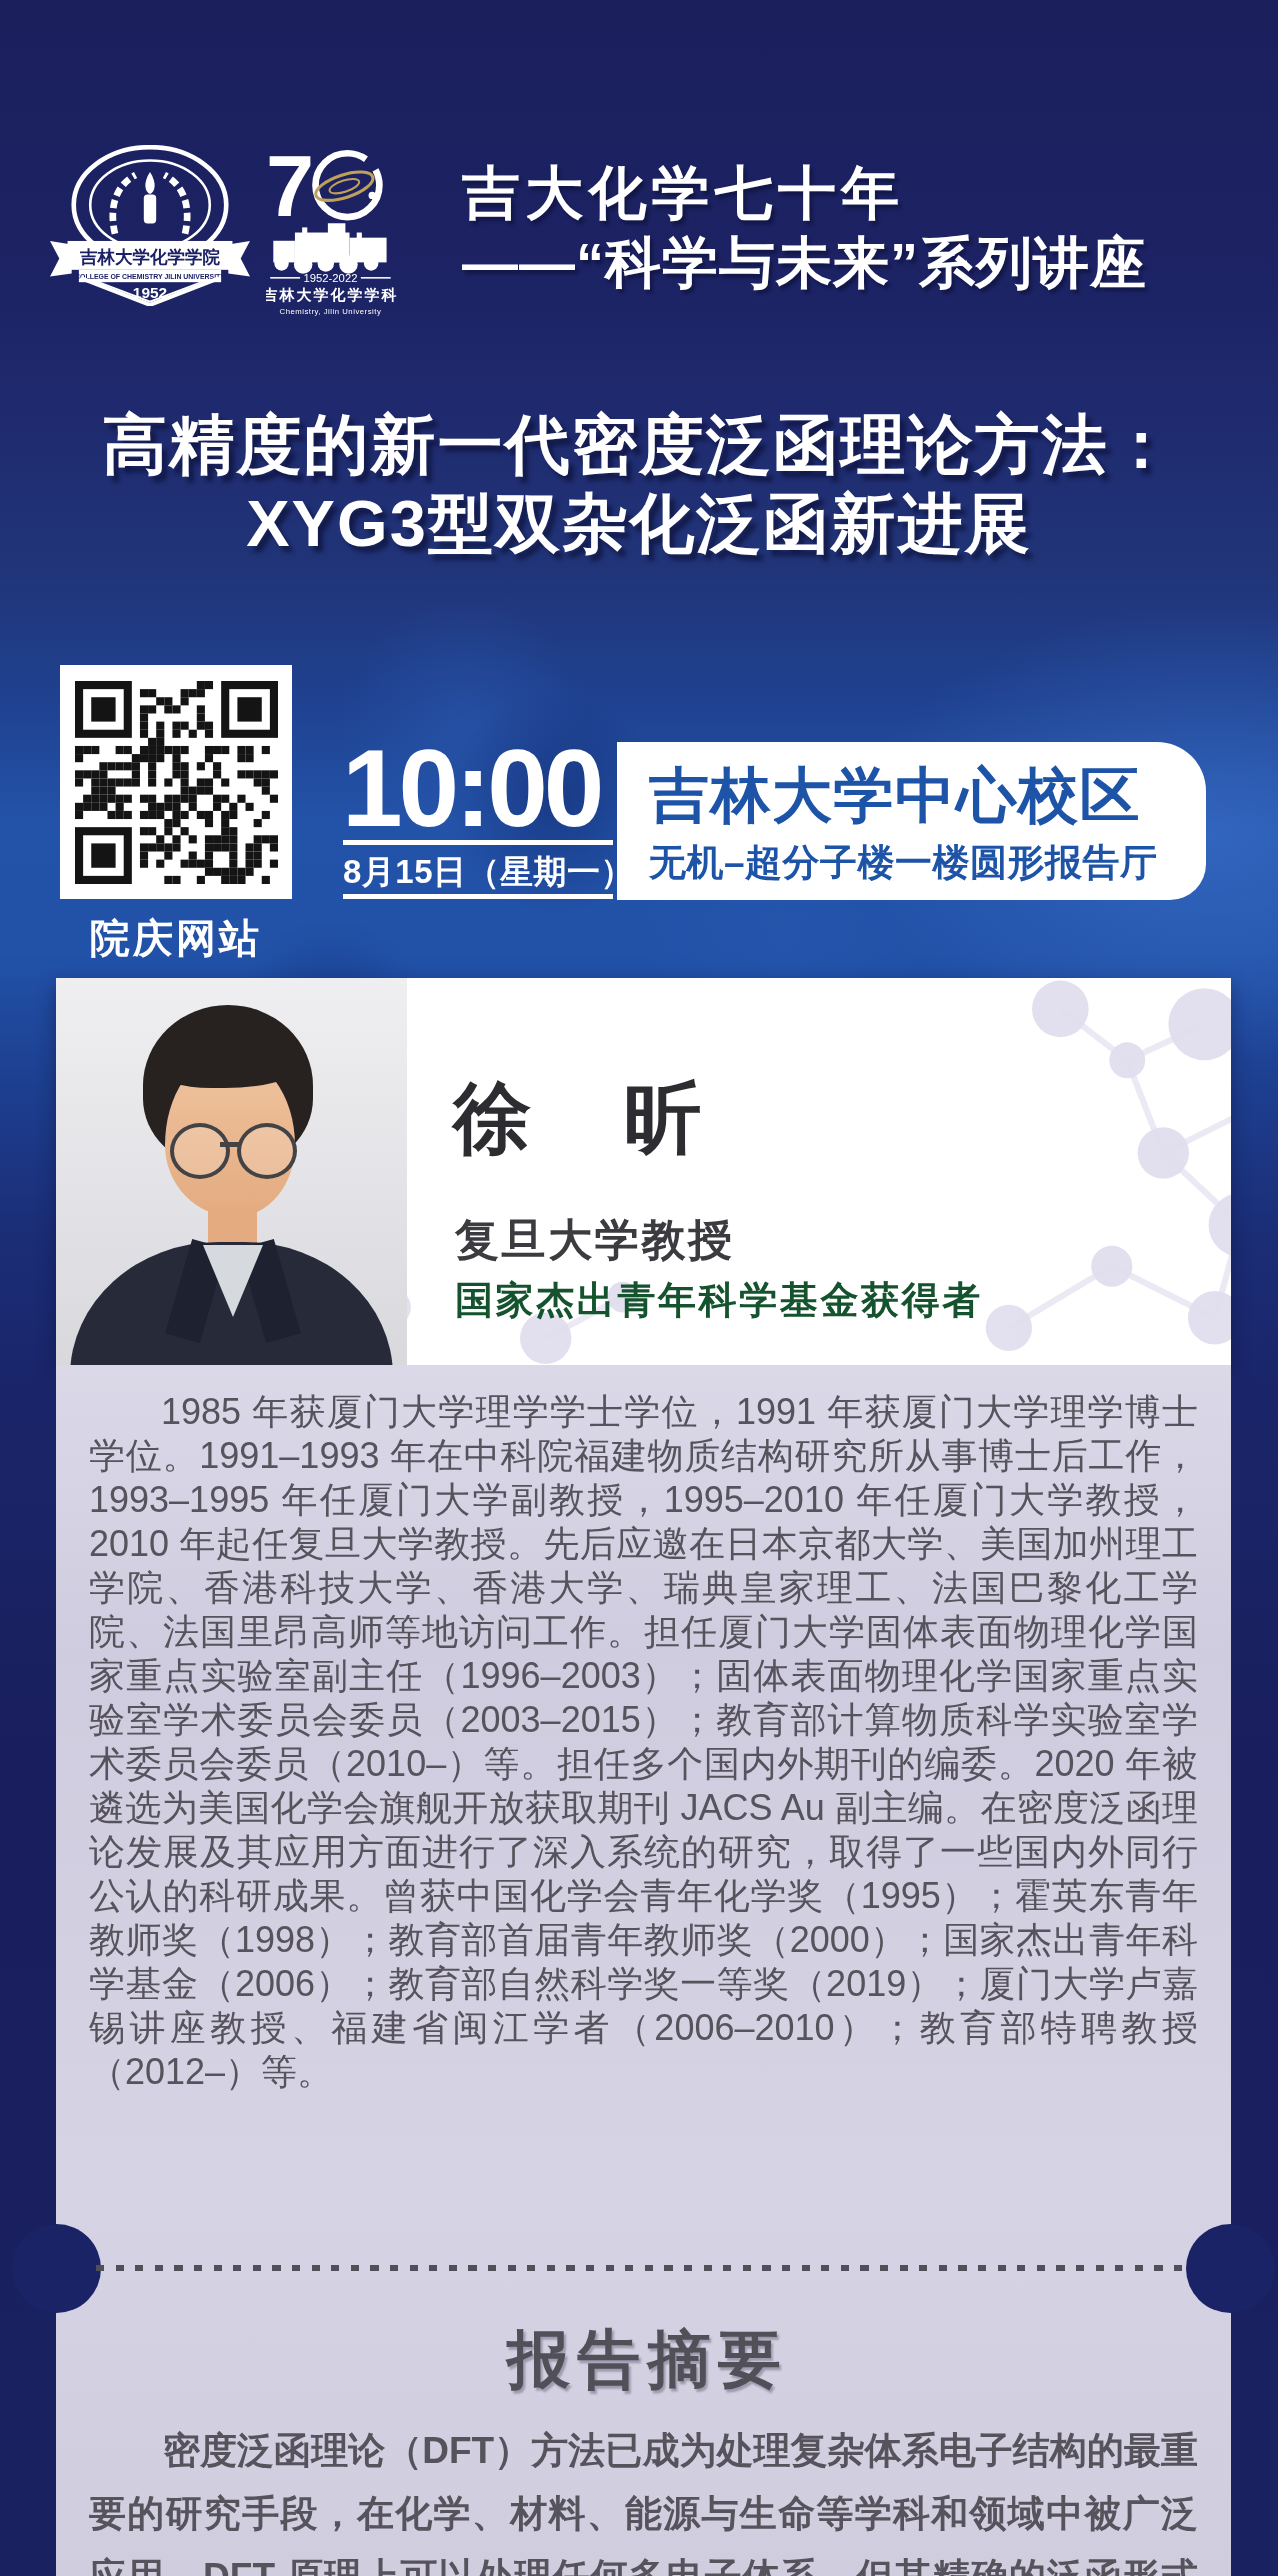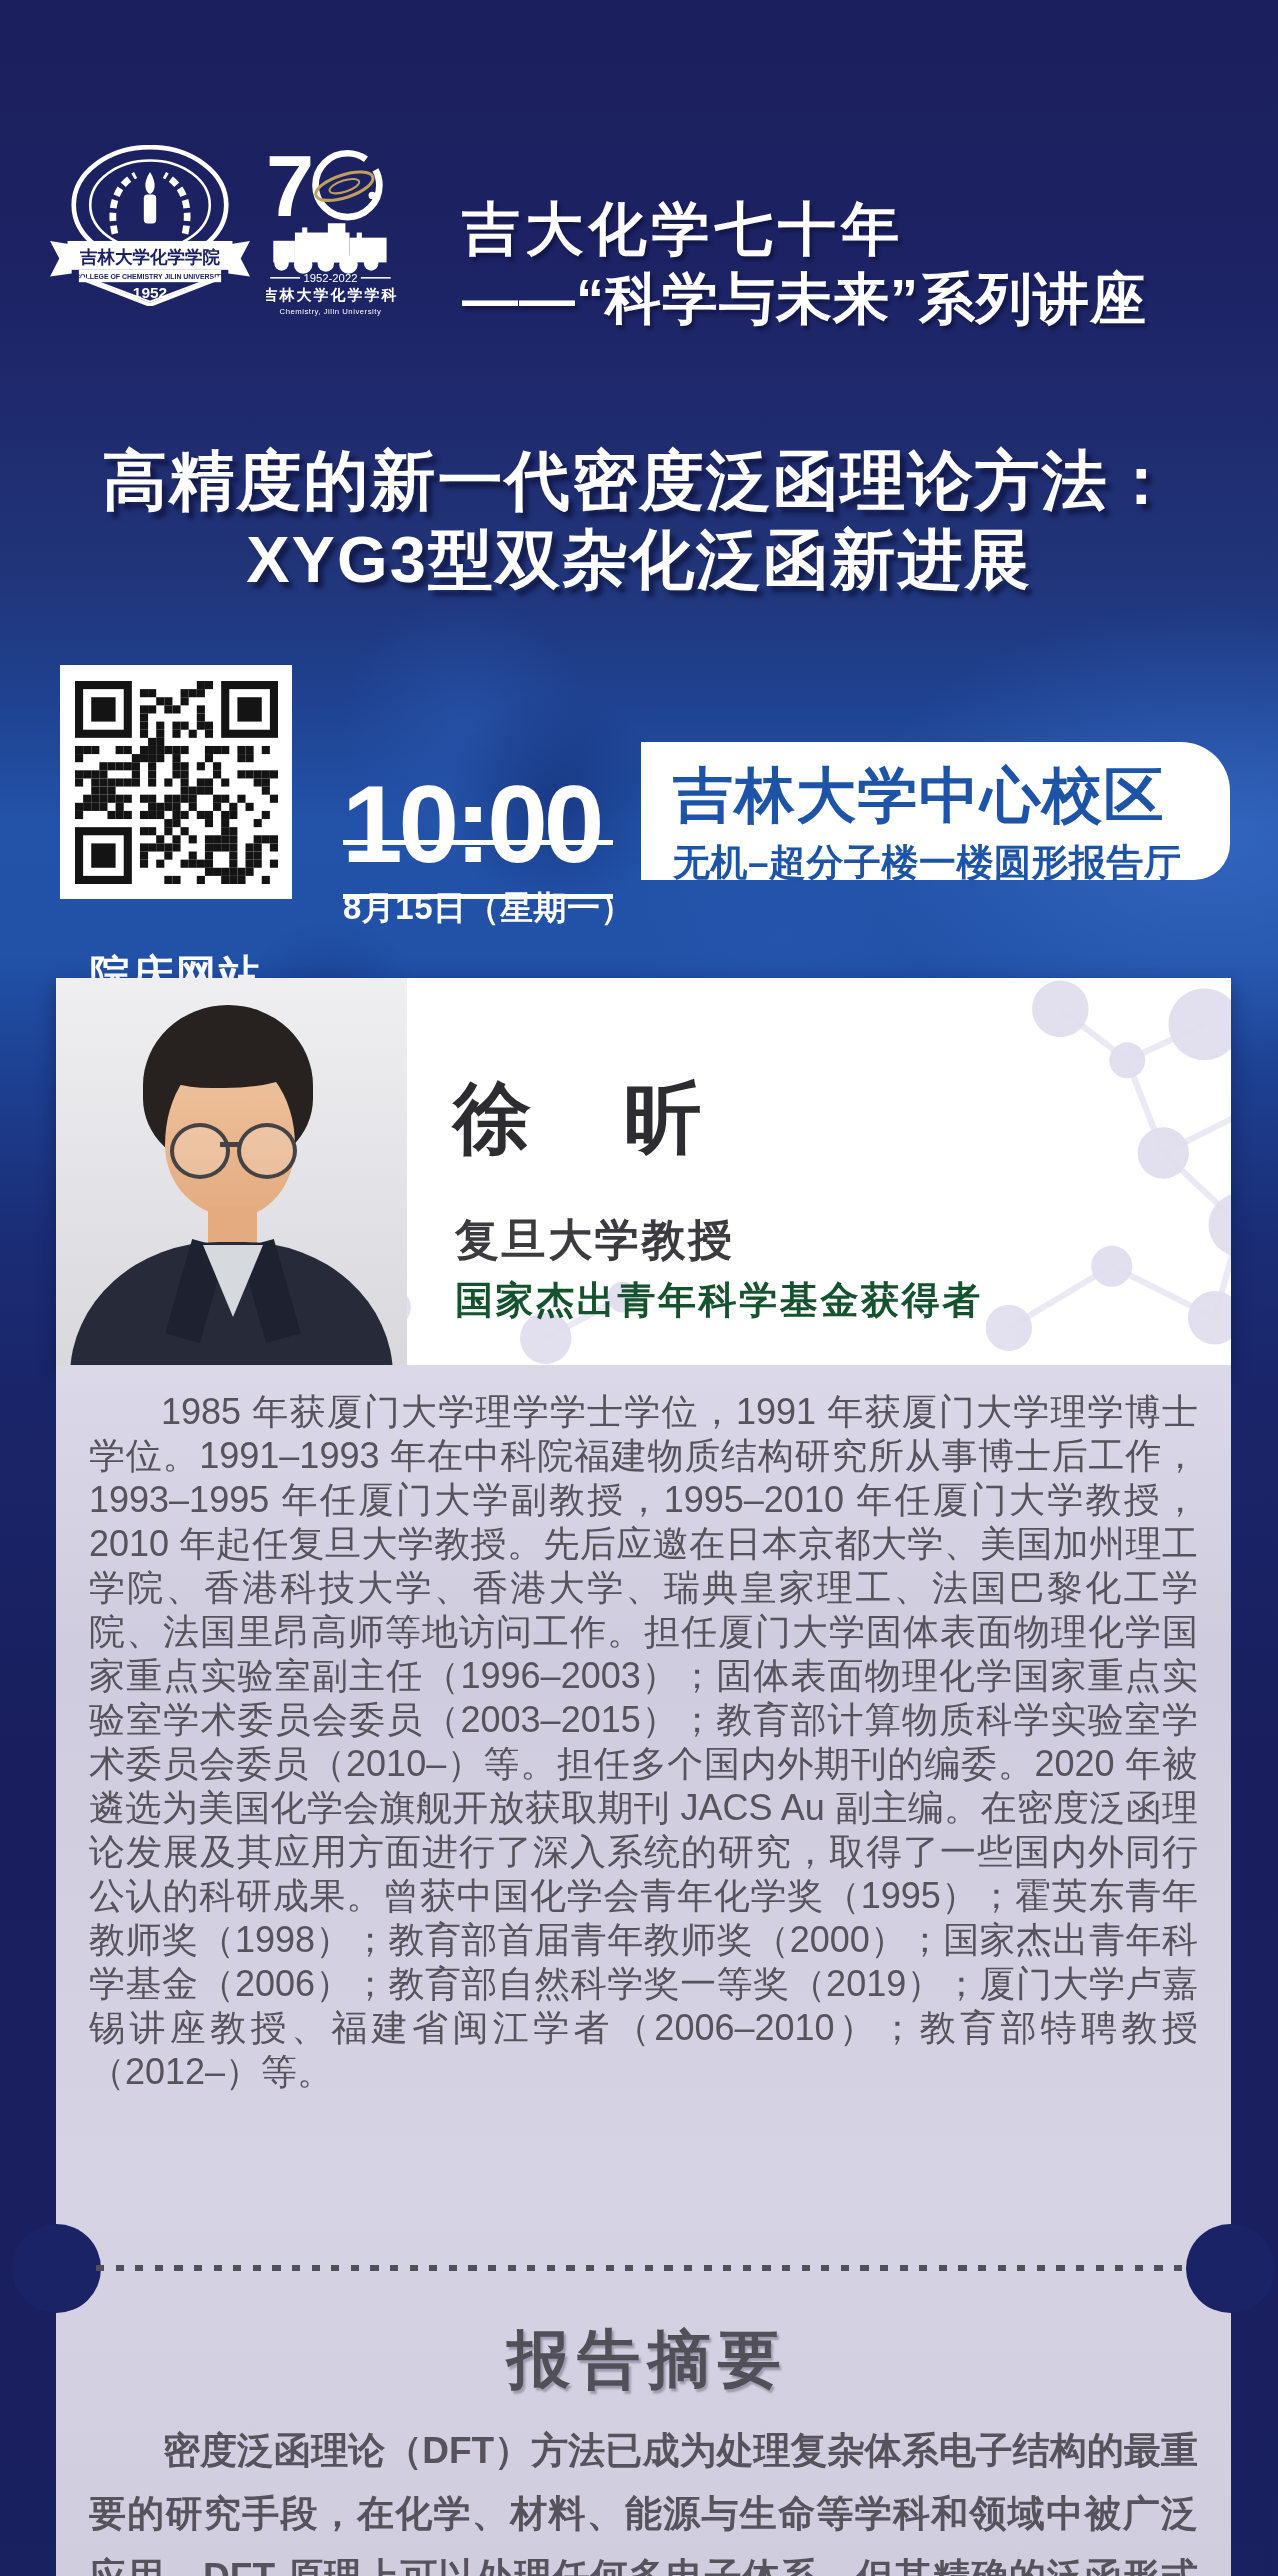--- a/index.html
+++ b/index.html
@@ -11,42 +11,42 @@
       radial-gradient(circle 155px at 556px 804px, rgba(14,32,96,.45), rgba(14,32,96,0) 72%),
       radial-gradient(circle 175px at 464px 721px, rgba(45,95,185,.40), rgba(45,95,185,0) 70%),
       radial-gradient(circle 222px at 783px 938px, rgba(40,88,176,.38), rgba(40,88,176,0) 70%),
       radial-gradient(circle 134px at 330px 1010px, rgba(22,48,120,.45), rgba(22,48,120,0) 70%),
       linear-gradient(180deg,
         #1b1f5c 0%, #1c2263 8.5%, #1f2a6e 13.7%, #213478 18.8%,
         #1f418f 23.1%, #2353a9 27.3%, #2152a8 31.6%, #1d3f90 35.9%,
         #1b2d76 41%, #1a2569 46.1%, #191f5e 58.1%, #1a2161 97%, #2b3173 100%);
   }
   .abs{position:absolute;}
-  .white{color:#ffffff;margin-top:36px;}
+  .white{color:#ffffff;}
   .shadow-big{text-shadow:5.2px 6.2px 4.6px rgba(8,10,40,.55);}
   .shadow-sm{text-shadow:3.1px 3.6px 3.1px rgba(8,10,40,.45);}
 
   
   #series-title-1{left:462px;top:155px;font-size:58px;font-weight:bold;letter-spacing:5.2px;}
   #series-title-2{left:462px;top:226px;font-size:56px;font-weight:bold;letter-spacing:1px;}
 
   
   .lecture-title{left:0;width:1278px;text-align:center;font-weight:bold;font-size:65px;letter-spacing:2.1px;}
   #title-l1{top:401px;}
   #title-l2{top:480px;}
 
   
   #qr-box{left:60px;top:665px;width:232px;height:234px;background:#ffffff;display:flex;align-items:center;justify-content:center;}
   #qr-label{left:60px;top:911px;width:232px;text-align:center;font-size:40px;font-weight:bold;letter-spacing:3.1px;}
   #time-big{left:342px;top:725px;width:273px;font-size:109px;font-weight:bold;letter-spacing:-4.1px;}
   .time-rule{left:343px;width:270px;height:5.2px;background:#ffffff;}
   #rule-top{top:840px;}
   #rule-bottom{top:894px;}
   #date-line{left:343px;top:850px;width:270px;font-size:33px;font-weight:bold;letter-spacing:0.5px;white-space:nowrap;}
-  #location-card{left:641px;top:742px;width:589px;height:138px;background:#ffffff;border-radius:0 49px 36px 0;}
+  #location-card{left:617px;top:742px;width:589px;height:158px;background:#ffffff;border-radius:0 49px 36px 0;}
   #campus{position:absolute;left:32px;top:14.4px;font-size:60px;font-weight:bold;color:#1d54a7;letter-spacing:1.5px;white-space:nowrap;}
   #venue{position:absolute;left:32px;top:96px;font-size:37px;font-weight:bold;color:#1d54a7;letter-spacing:0.5px;white-space:nowrap;}
 
   
   #speaker-card{left:56px;top:978px;width:1175px;height:387px;background:#ffffff;box-shadow:0 8.2px 17.5px rgba(12,16,58,.45);overflow:hidden;}
   #speaker-photo{position:absolute;left:0;top:0;width:351px;height:387px;background:linear-gradient(180deg,#efeff1 0%,#e2e2e6 60%,#d8d8dd 100%);overflow:hidden;}
   .ph{position:absolute;}
   #ph-hair{left:87px;top:27px;width:170px;height:161px;background:#27221f;border-radius:50% 50% 42% 42%;}
   #ph-face{left:109px;top:76px;width:130px;height:163px;background:linear-gradient(180deg,#efc49f 0%,#e4ab80 100%);border-radius:48% 52% 46% 54% / 56% 56% 44% 44%;}
   #ph-fringe{left:101px;top:61px;width:149px;height:49px;background:#27221f;border-radius:50% 50% 60% 40%;}

